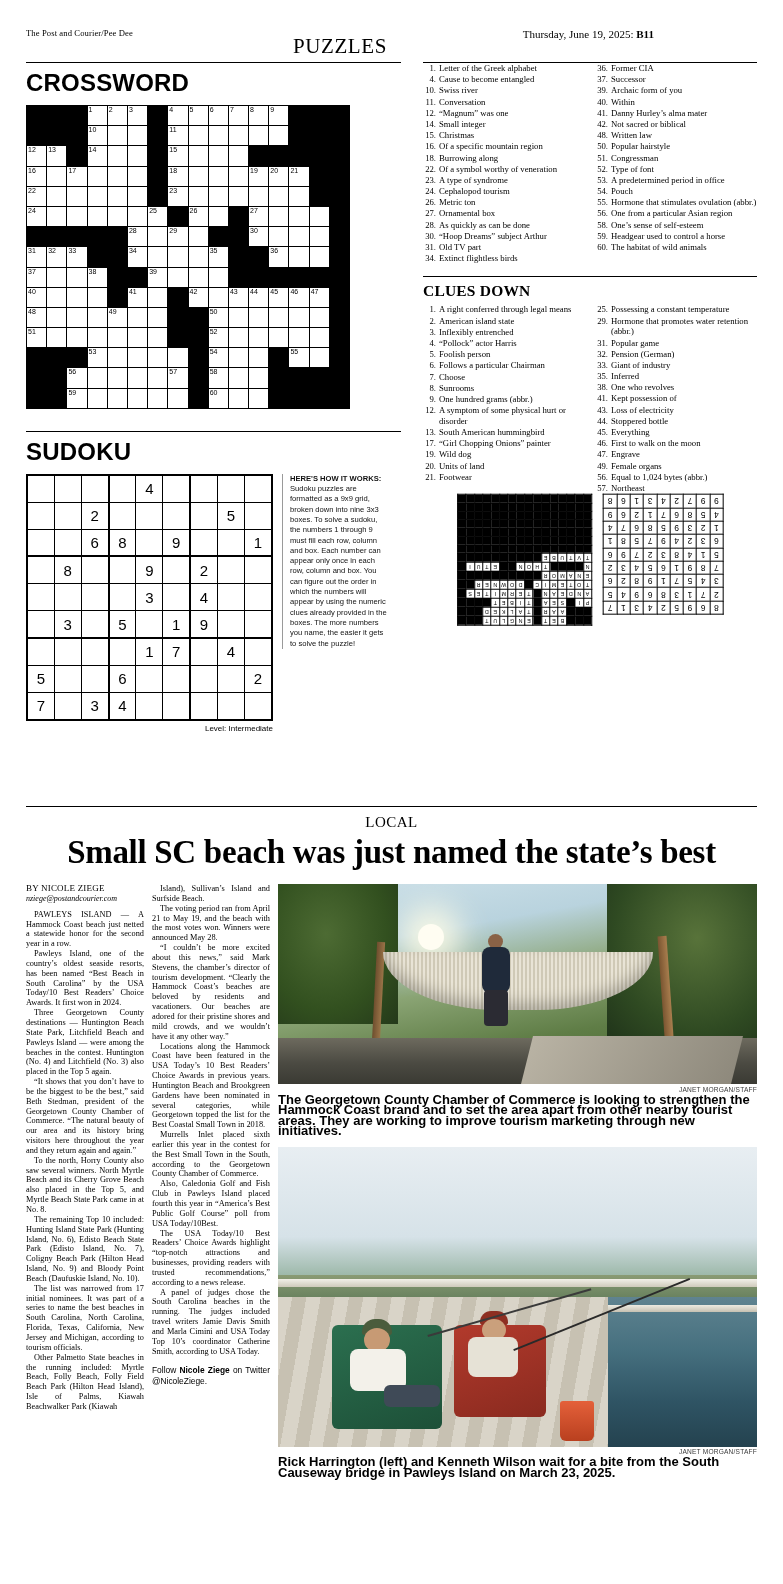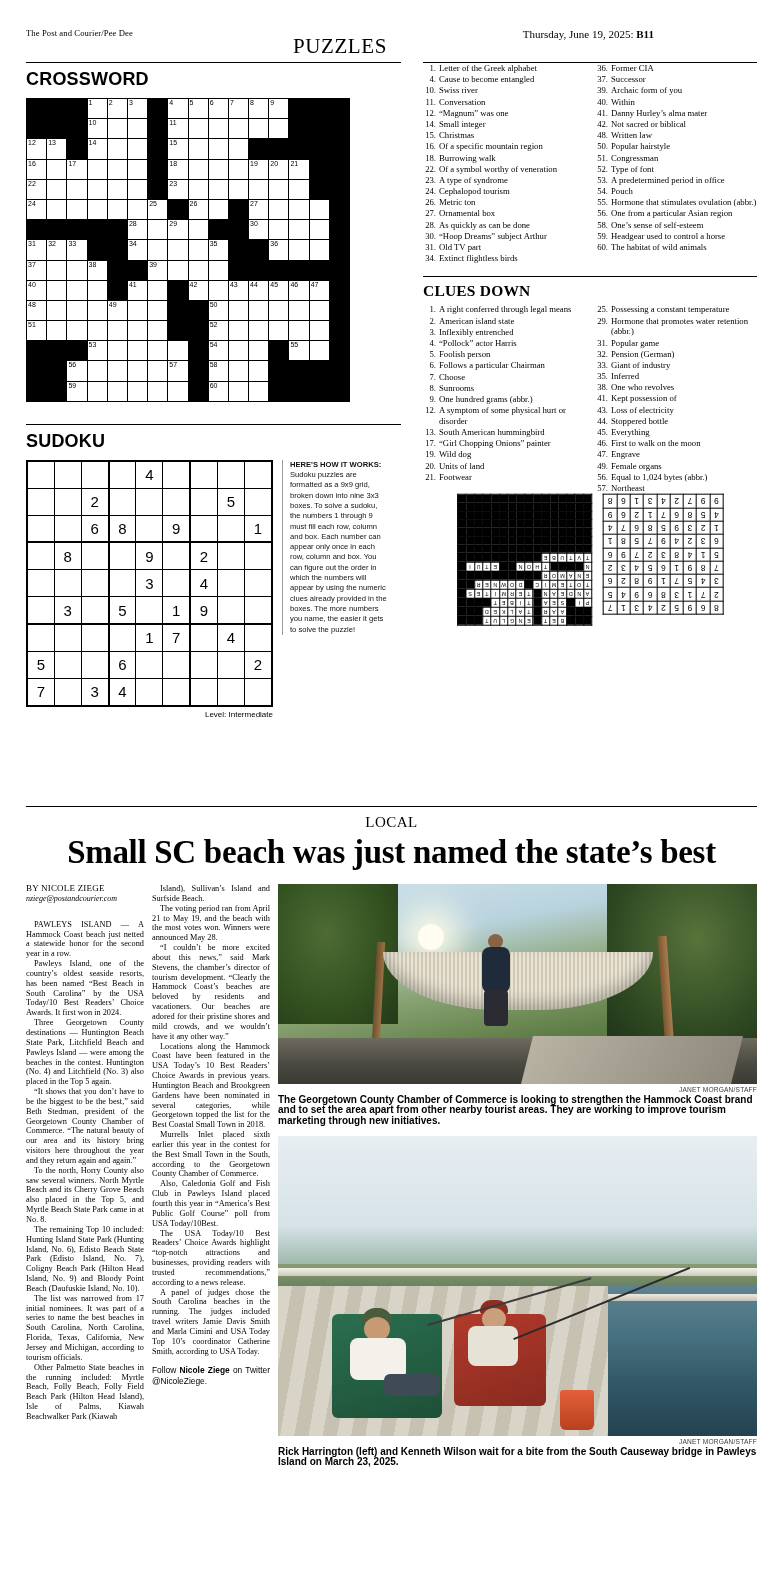--- a/index.html
+++ b/index.html
@@ -37,21 +37,21 @@
     text-align:center;
     font-family: "Liberation Serif", serif;
     font-size: 21px; letter-spacing:.6px;
   }
 
   
   .sec-rule { border-top: 1.6px solid #000; margin: 0 26px; }
   .sec-head {
     font-family: "Liberation Sans", sans-serif;
     font-weight: 800;
-    font-size: 18px;
+    font-size: 24px;
     letter-spacing:.2px;
     margin: 6px 0 8px 0;
   }
   .serif-head {
     font-family: "Liberation Serif", serif;
     font-weight: 700;
     font-size: 15.5px;
     letter-spacing: .2px;
   }
 
@@ -165,21 +165,21 @@
   }
   .txtcol.c1 { left:0; }
   .txtcol.c2 { left:126px; }
   .byline-name {
     font-family:"Liberation Serif", serif;
     font-size:9px; letter-spacing:.2px;
   }
   .byline-mail {
     font-family:"Liberation Serif", serif;
     font-style:italic; font-size:8px;
-    margin-bottom:16px;
+    margin-bottom:6px;
   }
   .txtcol p { margin:0 0 0 0; text-indent: 8px; }
   .follow {
     font-family:"Liberation Sans", sans-serif;
     font-size:8.4px; line-height:11px;
     margin-top:8px; text-indent:0;
   }
   .follow b { font-weight:800; }
 
   
@@ -188,21 +188,21 @@
   .photo.p1 { height:200px; }
   .photo.p2 { height:300px; }
   .credit {
     text-align:right;
     font-family:"Liberation Sans", sans-serif;
     font-size:6.6px; letter-spacing:.2px;
     color:#3a3a3a; margin-top:1.5px;
   }
   .caption {
     font-family:"Liberation Sans", sans-serif;
-    font-weight:700; font-size:10px; line-height:10.6px;
+    font-weight:700; font-size:13px; line-height:10.6px;
     margin-top:2px;
   }
 
   
   .sky1 { position:absolute; inset:0;
     background: linear-gradient(170deg,#cfe2ea 0%,#b9d3de 26%,#8aa474 48%,#5f7d46 70%,#46602f 100%); }
   .sun { position:absolute; left:140px; top:40px; width:26px; height:26px;
     border-radius:50%; background:#fffdf2; box-shadow:0 0 30px 18px rgba(255,253,230,.85); }
   .tree-l { position:absolute; left:0; top:-10px; width:120px; height:150px;
     background: radial-gradient(ellipse at 40% 40%, #4d6b33 0%, #32501f 60%, #24391a 100%); }
@@ -816,21 +816,21 @@
             <div class="clue">
               <span class="n">15.</span>
               <span class="t">Christmas</span>
             </div>
             <div class="clue">
               <span class="n">16.</span>
               <span class="t">Of a specific mountain region</span>
             </div>
             <div class="clue">
               <span class="n">18.</span>
-              <span class="t">Burrowing walk</span>
+              <span class="t">Burrowing along</span>
             </div>
             <div class="clue">
               <span class="n">22.</span>
               <span class="t">Of a symbol worthy of veneration</span>
             </div>
             <div class="clue">
               <span class="n">23.</span>
               <span class="t">A type of syndrome</span>
             </div>
             <div class="clue">

